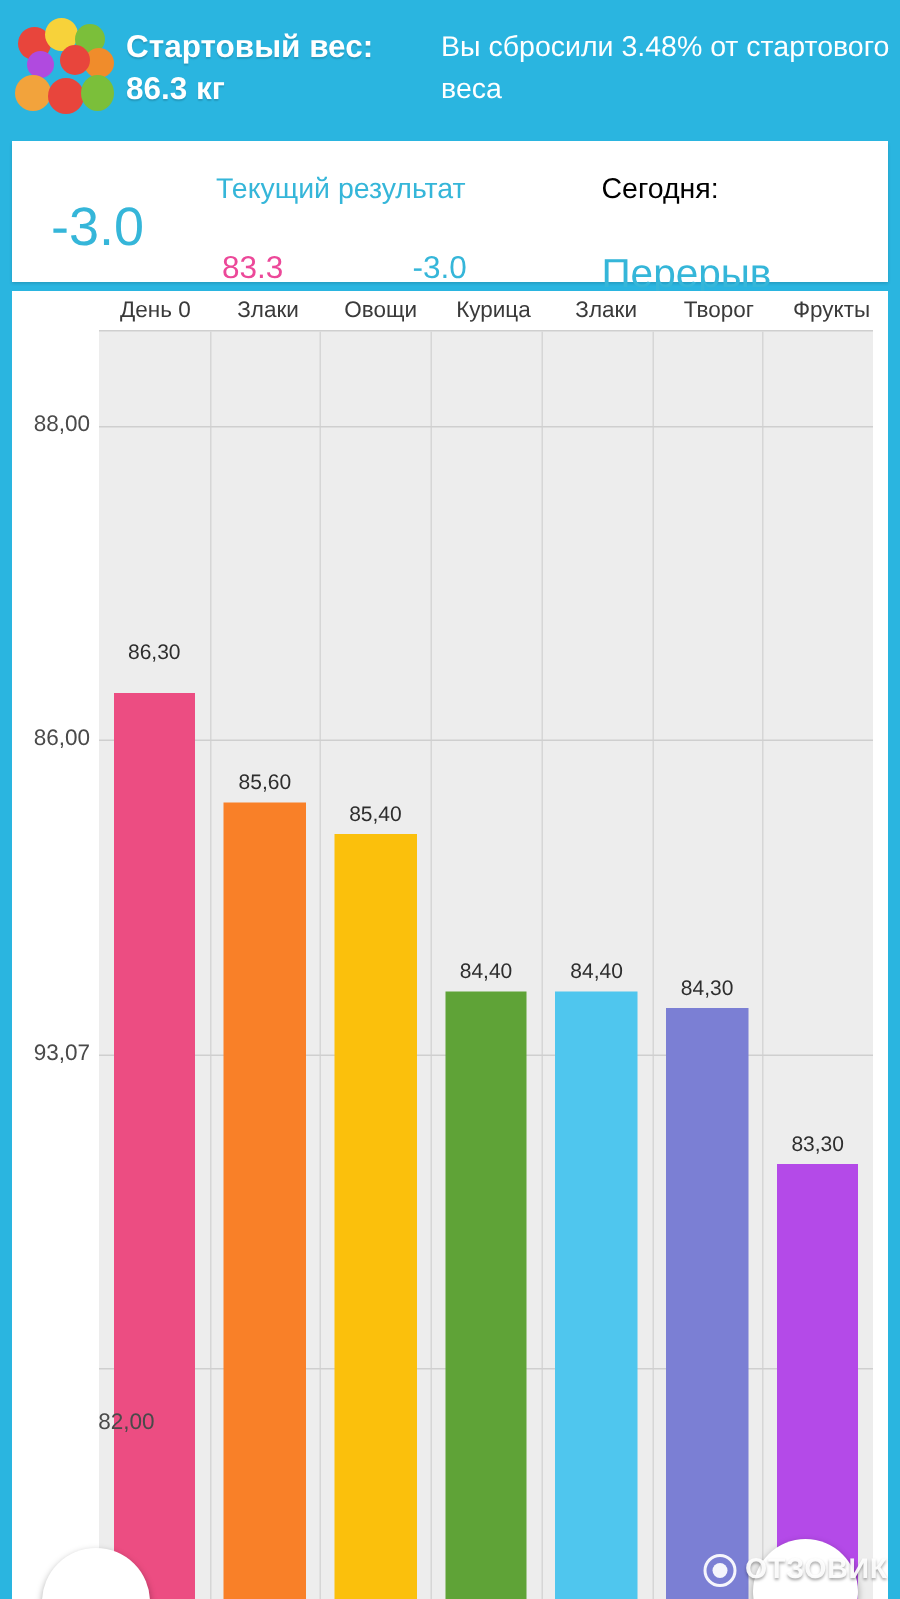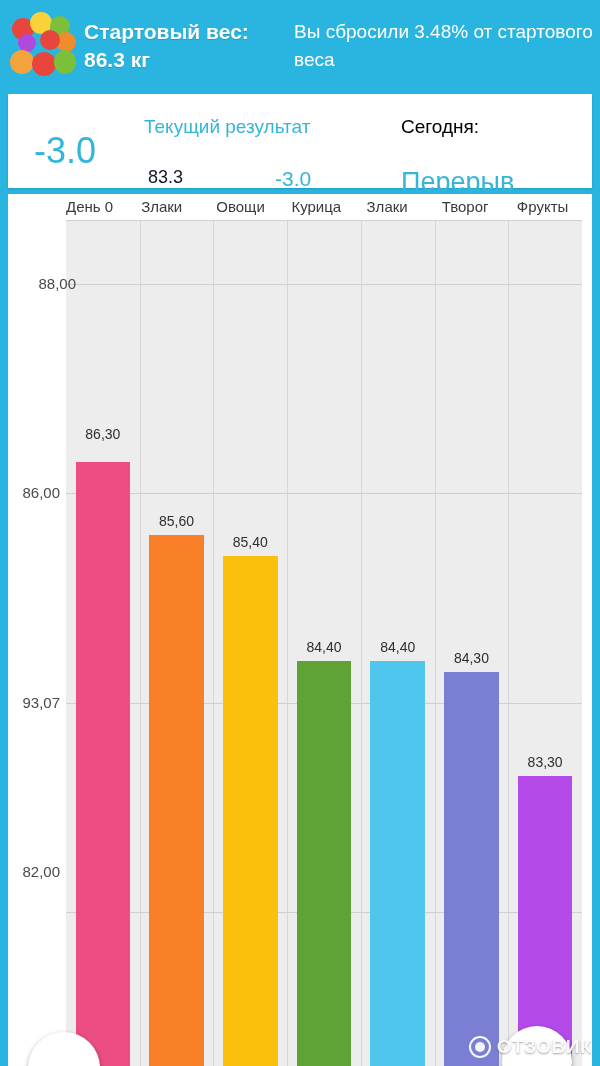--- a/index.html
+++ b/index.html
@@ -80,22 +80,22 @@
     position: absolute;
     left: 393px;
     top: 22px;
     font-size: 19px;
     color: #000000;
   }
   .val-weight {
     position: absolute;
     left: 140px;
     top: 73px;
-    font-size: 18px;
-    color: #0f172a;
+    font-size: 21px;
+    color: #ec4899;
   }
   .val-delta {
     position: absolute;
     left: 267px;
     top: 73px;
     font-size: 21px;
     color: #35b6d9;
   }
   .val-today {
     position: absolute;
@@ -119,20 +119,21 @@
     left: 0; right: 0; top: 0;
     height: 26px;
     display: flex;
   }
   .chart-head .spacer {
     width: 58px;
     flex: 0 0 58px;
   }
   .chart-head .hcell {
     flex: 1 1 0;
+    text-align: center;
     font-size: 15px;
     color: #3a3a3a;
     line-height: 26px;
     white-space: nowrap;
   }
 
   .plot {
     position: absolute;
     left: 58px;
     right: 10px;
@@ -294,24 +295,24 @@
       <div class="bar" style="left: 230.726px; width: 54.5486px; height: 460.977px; background: rgb(95, 163, 55);"></div>
       <div class="bar-label" style="left: 258px; top: 434.023px;">84,40</div>
       <div class="bar" style="left: 304.44px; width: 54.5486px; height: 460.977px; background: rgb(79, 198, 238);"></div>
       <div class="bar-label" style="left: 331.714px; top: 434.023px;">84,40</div>
       <div class="bar" style="left: 378.154px; width: 54.5486px; height: 450.5px; background: rgb(123, 127, 212);"></div>
       <div class="bar-label" style="left: 405.429px; top: 444.5px;">84,30</div>
       <div class="bar" style="left: 451.869px; width: 54.5486px; height: 345.733px; background: rgb(180, 74, 232);"></div>
       <div class="bar-label" style="left: 479.143px; top: 549.267px;">83,30</div>
     </div>
   <div id="yaxis">
-      <div class="ytick" style="top: 88.8605px; padding-left: 16px;">88,00</div>
+      <div class="ytick" style="top: 88.8605px;">88,00</div>
       <div class="ytick" style="top: 298.395px;">86,00</div>
       <div class="ytick" style="top: 507.93px;">93,07</div>
-      <div class="ytick" style="top: 677px;">82,00</div>
+      <div class="ytick" style="top: 754px; margin-left: 43px;">82,00</div>
     </div>
 
   <div class="fab fab-share">
     
   </div>
 
   <div class="fab fab-chart">
     
   </div>
 </div>

